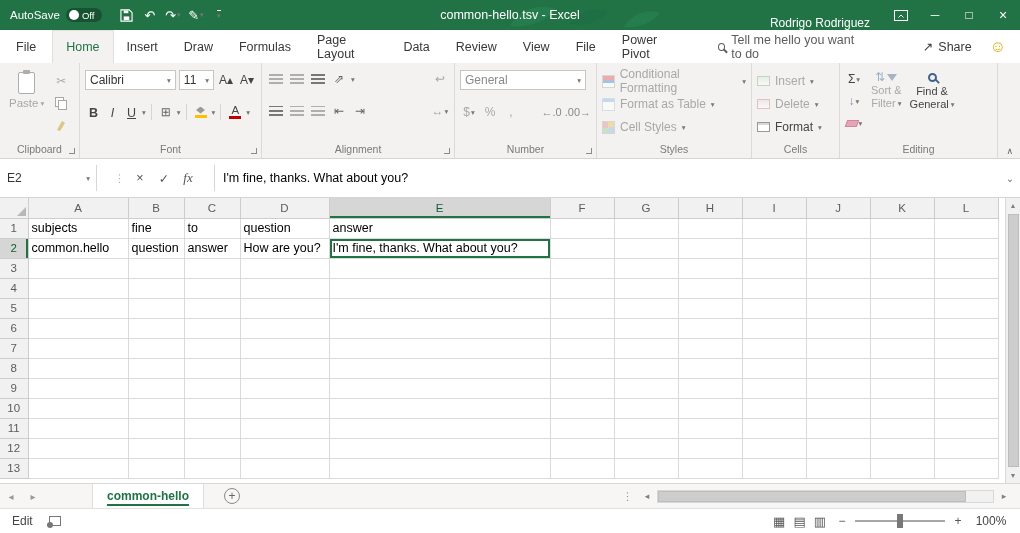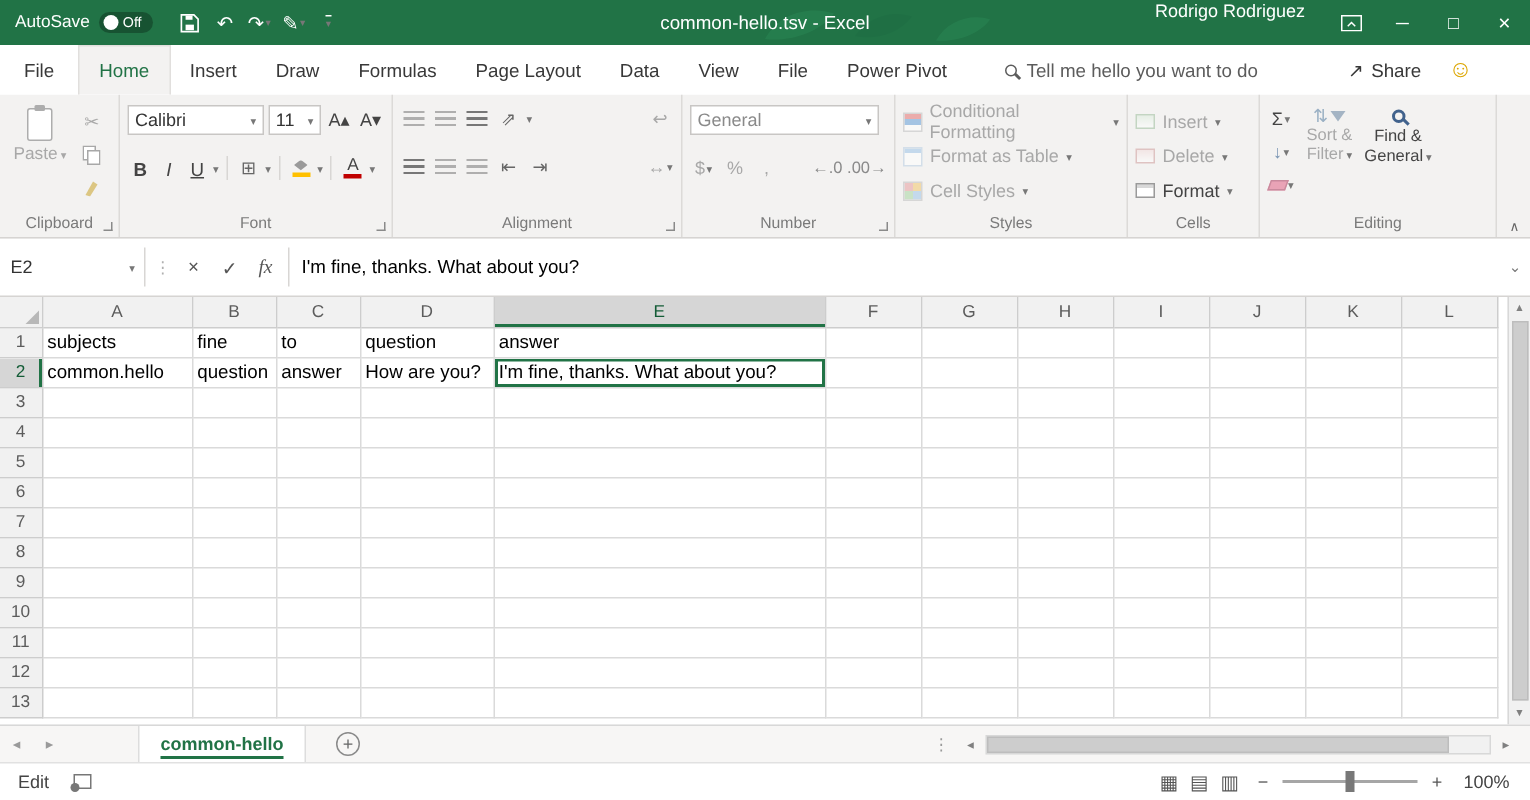--- a/index.html
+++ b/index.html
@@ -10,21 +10,21 @@
   .titlebar { position:absolute; top:0; left:0; right:0; height:30px; background:#217346; color:#fff; display:flex; align-items:center; z-index:30; }
   .tb-art { position:absolute; right:300px; top:0; height:30px; pointer-events:none; opacity:.45; }
   .autosave { display:flex; align-items:center; gap:6px; margin-left:10px; font-size:11.5px; }
   .as-pill { width:36px; height:14px; border-radius:8px; background:rgba(0,0,0,.28); display:flex; align-items:center; gap:3px; padding:0 3px; }
   .as-knob { width:10px; height:10px; border-radius:50%; background:#fff; }
   .as-off { font-size:9.5px; color:#fff; }
   .qat { display:flex; align-items:center; margin-left:14px; gap:1px; }
   .qat-btn { min-width:22px; height:24px; display:flex; align-items:center; justify-content:center; font-size:13px; color:#fff; gap:1px; }
   .qat-btn .dd { font-size:7px; }
   .tb-title { position:absolute; left:0; right:0; text-align:center; font-size:12.5px; pointer-events:none; }
-  .tb-right { margin-left:auto; display:flex; align-items:flex-start; height:100%; z-index:2; }
+  .tb-right { margin-left:auto; display:flex; align-items:flex-end; height:100%; z-index:2; }
   .tb-user { font-size:12px; margin-right:14px; }
   .winbtn { width:34px; height:100%; display:flex; align-items:center; justify-content:center; font-size:12px; }
   .winbtn.close { font-size:14px; }
   .rdo-icon svg { display:block; }
 
   
   .tabrow { position:absolute; top:30px; left:0; right:0; height:33px; background:#fff; display:flex; align-items:stretch; z-index:20; }
   .tab { display:flex; align-items:center; padding:0 13px; font-size:12.5px; color:#383838; }
   .tab.file { padding:0 16px; }
   .tab.active { background:#f3f2f1; border:1px solid #e1dfdd; border-bottom:none; color:#217346; }
@@ -86,21 +86,21 @@
   .edit-col { display:flex; flex-direction:column; gap:4px; }
   .bigbtn2 { display:flex; flex-direction:column; align-items:center; font-size:11px; line-height:13px; color:#444; padding-top:1px; }
   .bigbtn2 .lblline { display:flex; align-items:center; gap:2px; }
   .funnel { width:0; height:0; border-left:5px solid transparent; border-right:5px solid transparent; border-top:7px solid #a4b4c4; }
   .magbig { width:9px; height:9px; border:2px solid #41628c; border-radius:50%; position:relative; margin:2px 0 3px; }
   .magbig::after { content:""; position:absolute; width:6px; height:2px; background:#41628c; right:-5px; bottom:-2px; transform:rotate(45deg); }
   .eraser { width:12px; height:7px; background:#e9a3b6; border:1px solid #c98a9d; transform:skewX(-20deg); }
   .collapse-rb { position:absolute; right:7px; bottom:2px; font-size:9px; color:#666; }
 
   
-  .fbar { position:absolute; top:159px; left:0; right:0; height:39px; background:#fff; border-bottom:1px solid #d6d4d2; display:flex; align-items:center; z-index:5; }
+  .fbar { position:absolute; top:159px; left:0; right:0; height:39px; background:#fff; border-bottom:1px solid #d6d4d2; display:flex; align-items:center; z-index:5;gap:11px; }
   .namebox { width:96px; height:26px; margin-left:1px; border-right:1px solid #d8d6d4; display:flex; align-items:center; padding:0 6px; font-size:12px; color:#333; }
   .namebox .dd { margin-left:auto; }
   .fbtns { display:flex; align-items:center; gap:2px; padding:0 4px; }
   .fbtn { width:22px; height:24px; display:flex; align-items:center; justify-content:center; font-size:12.5px; color:#555; }
   .fx { font-style:italic; font-family:"Liberation Serif", serif; font-size:13px; }
   .dots { color:#b0b0b0; font-size:11px; margin:0 2px; }
   .finput { flex:1; height:26px; border-left:1px solid #d8d6d4; display:flex; align-items:center; padding:0 8px; font-size:12.5px; color:#000; }
   .fexpand { width:20px; text-align:center; color:#777; font-size:10px; }
 
   
@@ -205,20 +205,21 @@
 </div>
 
 <div class="tabrow">
   <div class="tab file">File</div>
   <div class="tab active">Home</div>
   <div class="tab">Insert</div>
   <div class="tab">Draw</div>
   <div class="tab">Formulas</div>
   <div class="tab">Page Layout</div>
   <div class="tab">Data</div>
+  <div class="tab">Review</div>
   <div class="tab">View</div>
   <div class="tab">File</div>
   <div class="tab">Power Pivot</div>
   <div class="tellme">
     <span class="mag-sm"></span>
     <span>Tell me hello you want to do</span>
   </div>
   <div class="share">
     <span>↗</span>
     <span>Share</span>

